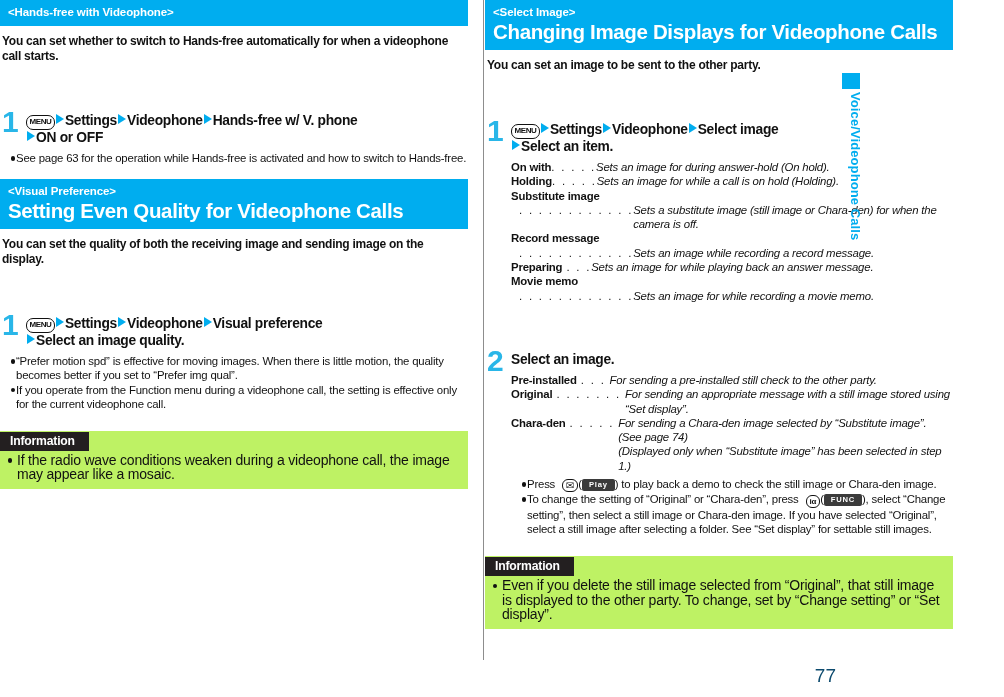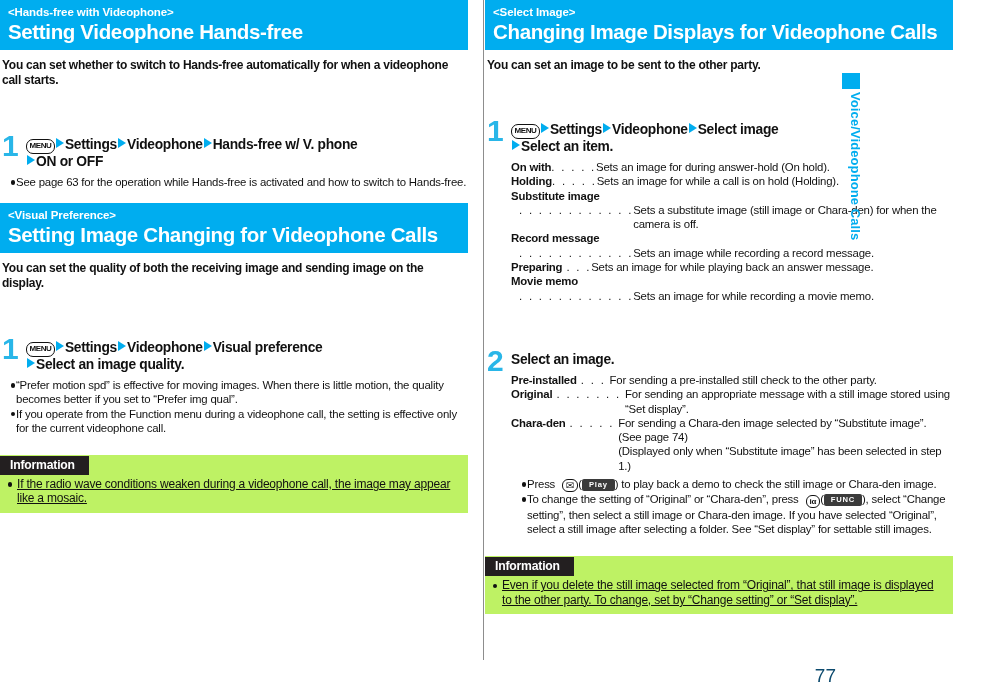--- a/index.html
+++ b/index.html
@@ -188,21 +188,21 @@
     font-weight: bold;
     white-space: nowrap;
     flex: 0 0 auto;
   }
   .defdots {
     flex: 0 0 auto;
     letter-spacing: 1.8px;
     white-space: nowrap;
     overflow: hidden;
   }
-  .defdesc { flex: 1 1 auto; }
+  .defdesc { flex: 1 1 auto; font-style: italic; }
   .defterm-full { font-weight: bold; }
 
   
   .infobox {
     margin-top: 20px;
     background: #bef264;
   }
   .infobox-title {
     display: inline-block;
     background: #231f20;
@@ -211,23 +211,22 @@
     font-weight: bold;
     letter-spacing: -0.2px;
     line-height: 16px;
     padding: 1px 14px 2px 10px;
   }
   .infobox-body {
     padding: 2px 8px 7px 4px;
   }
   .infobox .note {
     padding-left: 13px;
-    font-size: 12px;
+    font-size: 14px;
     line-height: 14.4px;
-    text-decoration: underline;
   }
   .infobox .note::before { left: 4px; top: 5.2px; }
 
   
   #side-tab {
     position: absolute;
     right: 0px;
     top: 0px;
     width: 24px;
     height: 697px;
@@ -271,21 +270,20 @@
 
 <div id="page">
 
   <div class="col-divider"></div>
 
   <div class="column" id="col-left">
 
     <div>
       <div class="section-head">
         <div class="section-kicker">&lt;Hands-free with Videophone&gt;</div>
-        <div class="section-title">Setting Videophone Hands-free</div>
       </div>
 
       <div class="intro">You can set whether to switch to Hands-free automatically for when a videophone call starts.</div>
 
       <div class="step">
         <div class="step-num">1</div>
         <div class="step-line">
           <span class="key-menu">MENU</span><span class="tri"></span><span>Settings</span><span class="tri"></span><span>Videophone</span><span class="tri"></span><span>Hands-free w/ V. phone</span>
         </div>
         <div class="step-line cont">
@@ -294,21 +292,21 @@
       </div>
 
       <div class="notes">
         <div class="note">See page 63 for the operation while Hands-free is activated and how to switch to Hands-free.</div>
       </div>
     </div>
 
     <div style="margin-top:14px;">
       <div class="section-head">
         <div class="section-kicker">&lt;Visual Preference&gt;</div>
-        <div class="section-title">Setting Image Changing for Videophone Calls</div>
+        <div class="section-title">Setting Even Quality for Videophone Calls</div>
       </div>
 
       <div class="intro">You can set the quality of both the receiving image and sending image on the display.</div>
 
       <div class="step">
         <div class="step-num">1</div>
         <div class="step-line">
           <span class="key-menu">MENU</span><span class="tri"></span><span>Settings</span><span class="tri"></span><span>Videophone</span><span class="tri"></span><span>Visual preference</span>
         </div>
         <div class="step-line cont">

